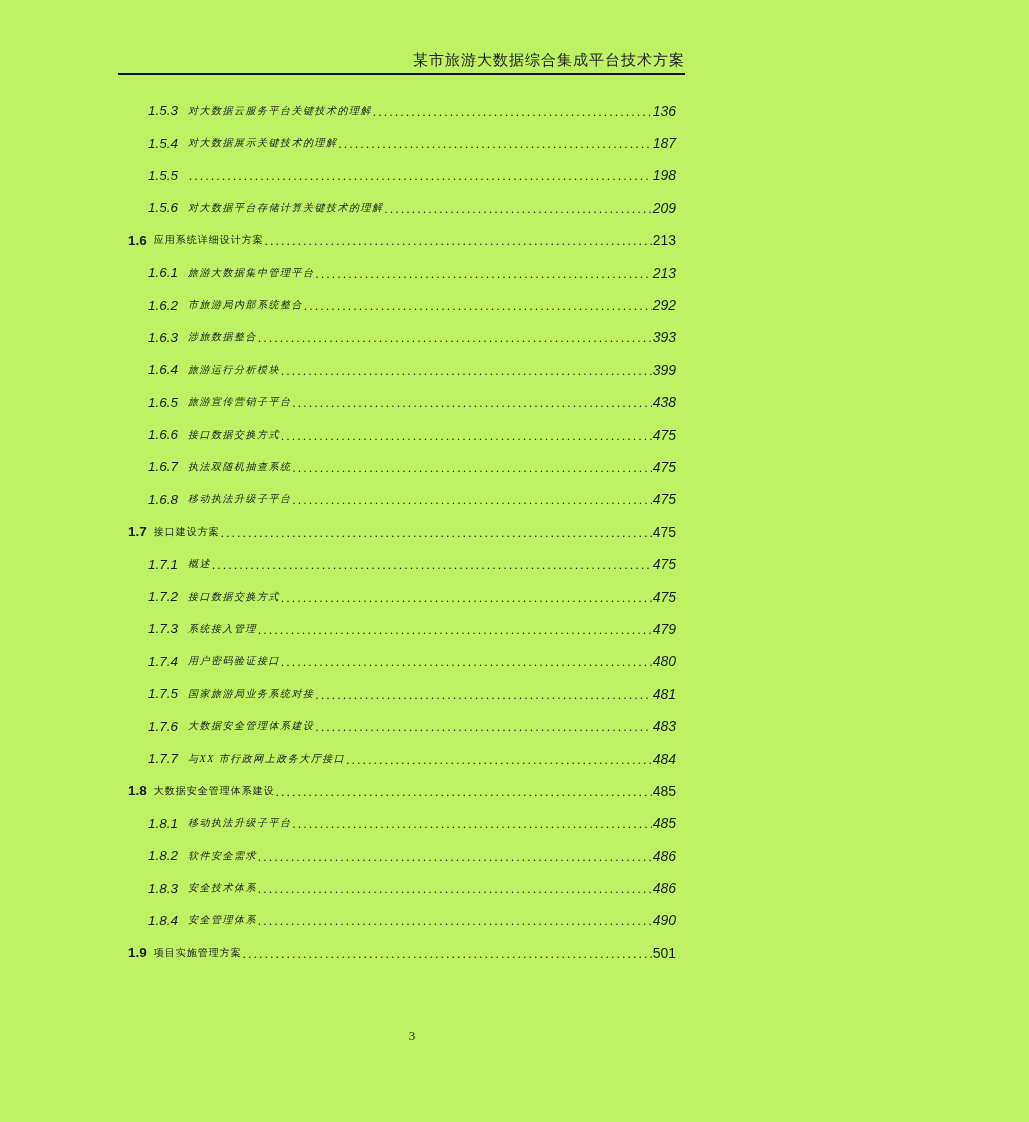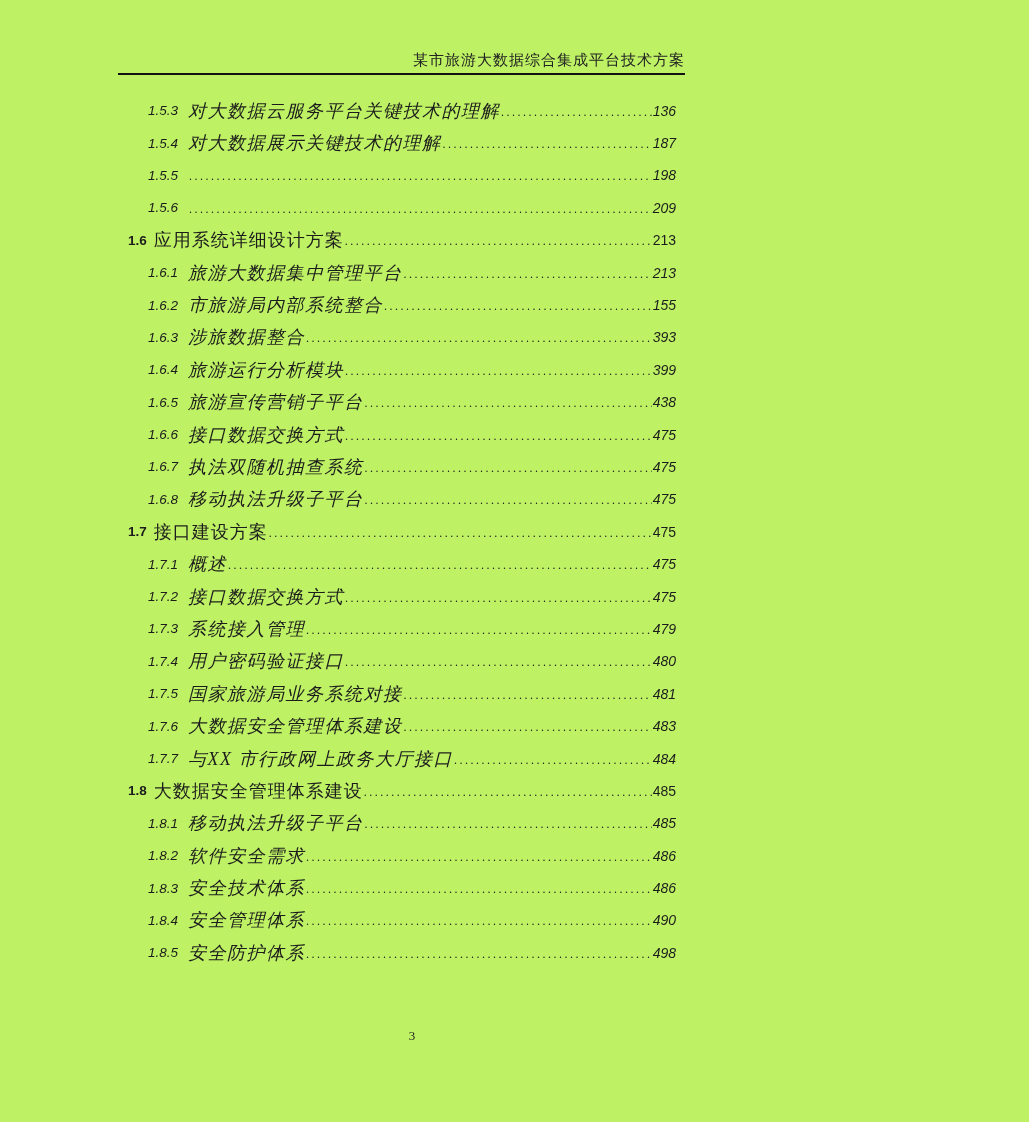--- a/index.html
+++ b/index.html
@@ -51,21 +51,21 @@
   }
   .num {
     font-family: "Liberation Sans", "DejaVu Sans", sans-serif;
     font-size: 13.5px;
     margin-right: 10px;
     white-space: nowrap;
     flex: 0 0 auto;
   }
   .lvl2 .num { margin-right: 7px; font-weight: bold; }
   .title {
-    font-size: 18px;
+    font-size: 10px;
     letter-spacing: 1.5px;
     white-space: nowrap;
     flex: 0 0 auto;
   }
   .lvl2 .title { letter-spacing: 1px; }
   .dots {
     flex: 1 1 0;
     min-width: 8px;
     overflow: hidden;
     white-space: nowrap;
@@ -121,40 +121,41 @@
       <span class="dots"></span>
       <span class="pagenum">187</span>
     </div>
     <div class="toc-row lvl3">
       <span class="num">1.5.5</span>
       <span class="dots"></span>
       <span class="pagenum">198</span>
     </div>
     <div class="toc-row lvl3">
       <span class="num">1.5.6</span>
+      <span class="title">对大数据平台存储计算关键技术的理解</span>
       <span class="dots"></span>
       <span class="pagenum">209</span>
     </div>
     <div class="toc-row lvl2">
       <span class="num">1.6</span>
       <span class="title">应用系统详细设计方案</span>
       <span class="dots"></span>
       <span class="pagenum">213</span>
     </div>
     <div class="toc-row lvl3">
       <span class="num">1.6.1</span>
       <span class="title">旅游大数据集中管理平台</span>
       <span class="dots"></span>
       <span class="pagenum">213</span>
     </div>
     <div class="toc-row lvl3">
       <span class="num">1.6.2</span>
       <span class="title">市旅游局内部系统整合</span>
       <span class="dots"></span>
-      <span class="pagenum">155</span>
+      <span class="pagenum">292</span>
     </div>
     <div class="toc-row lvl3">
       <span class="num">1.6.3</span>
       <span class="title">涉旅数据整合</span>
       <span class="dots"></span>
       <span class="pagenum">393</span>
     </div>
     <div class="toc-row lvl3">
       <span class="num">1.6.4</span>
       <span class="title">旅游运行分析模块</span>
@@ -256,25 +257,25 @@
       <span class="title">安全技术体系</span>
       <span class="dots"></span>
       <span class="pagenum">486</span>
     </div>
     <div class="toc-row lvl3">
       <span class="num">1.8.4</span>
       <span class="title">安全管理体系</span>
       <span class="dots"></span>
       <span class="pagenum">490</span>
     </div>
-    <div class="toc-row lvl3">
-      <span class="num">1.8.5</span>
-      <span class="title">安全防护体系</span>
-      <span class="dots"></span>
-      <span class="pagenum">498</span>
+    <div class="toc-row lvl2">
+      <span class="num">1.9</span>
+      <span class="title">项目实施管理方案</span>
+      <span class="dots"></span>
+      <span class="pagenum">501</span>
     </div>
 
   </div>
 
   <div class="footer">
     <span class="footer-num">3</span>
   </div>
 
 </div>
 

